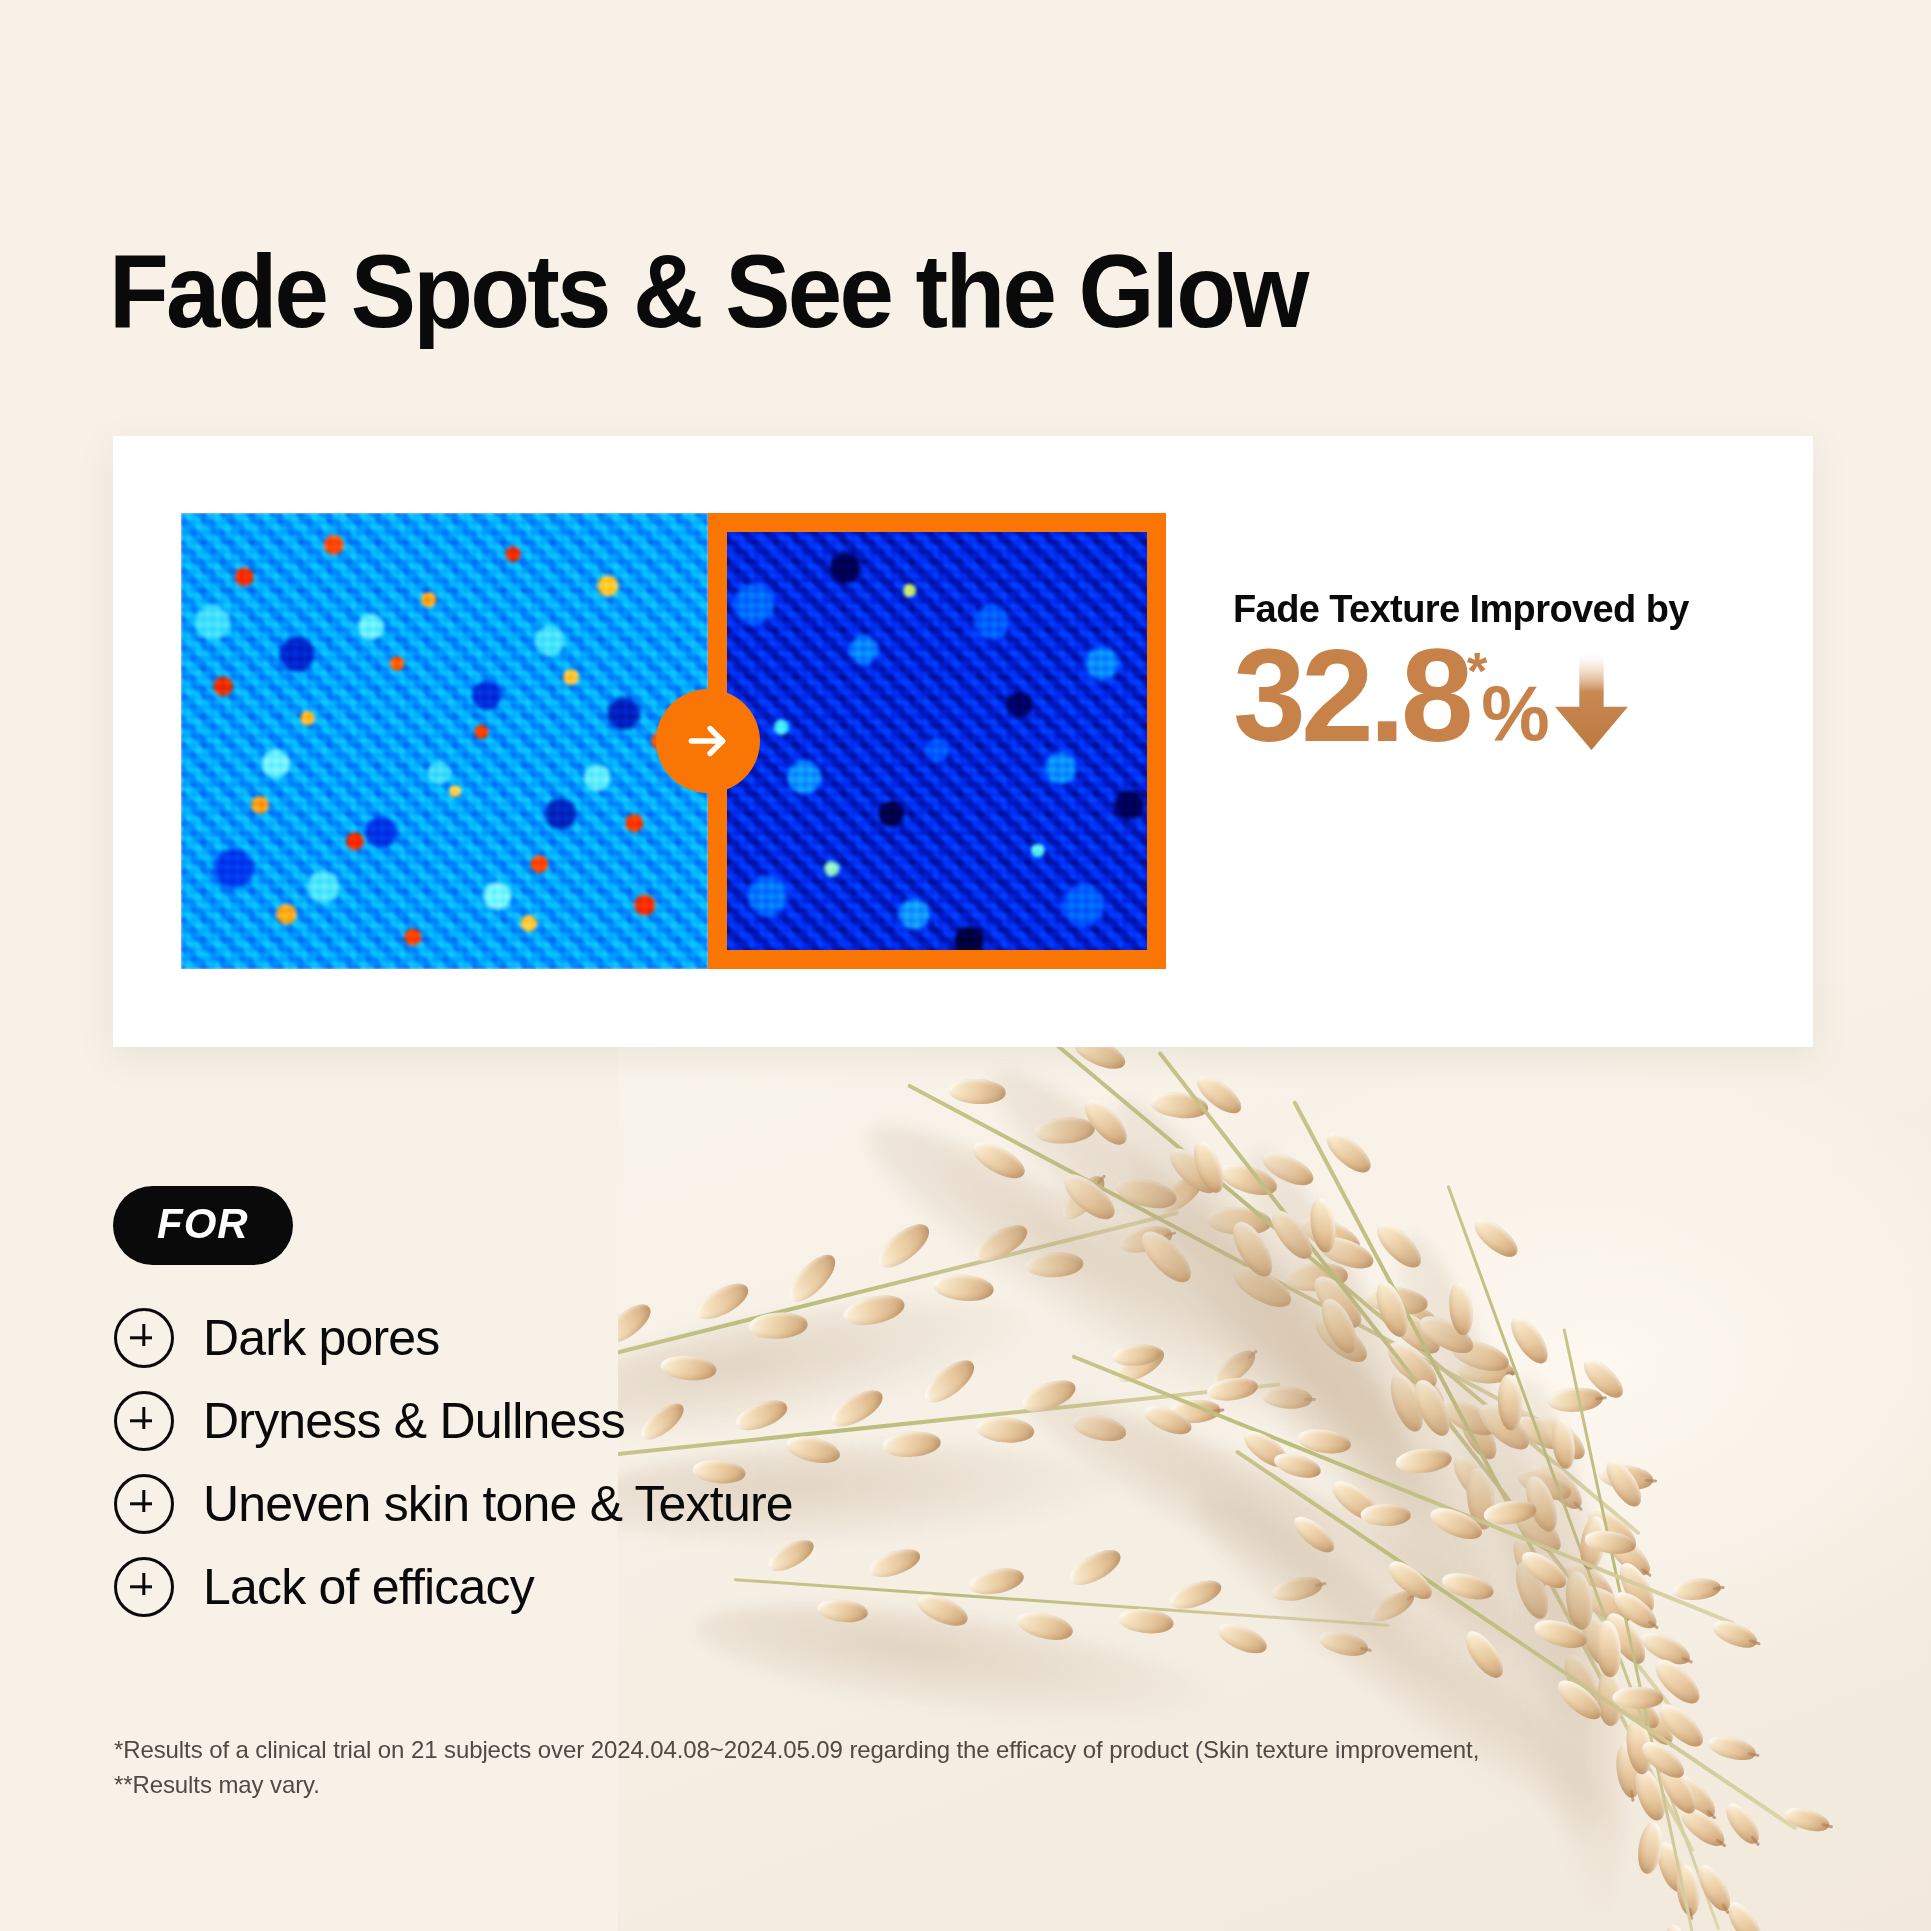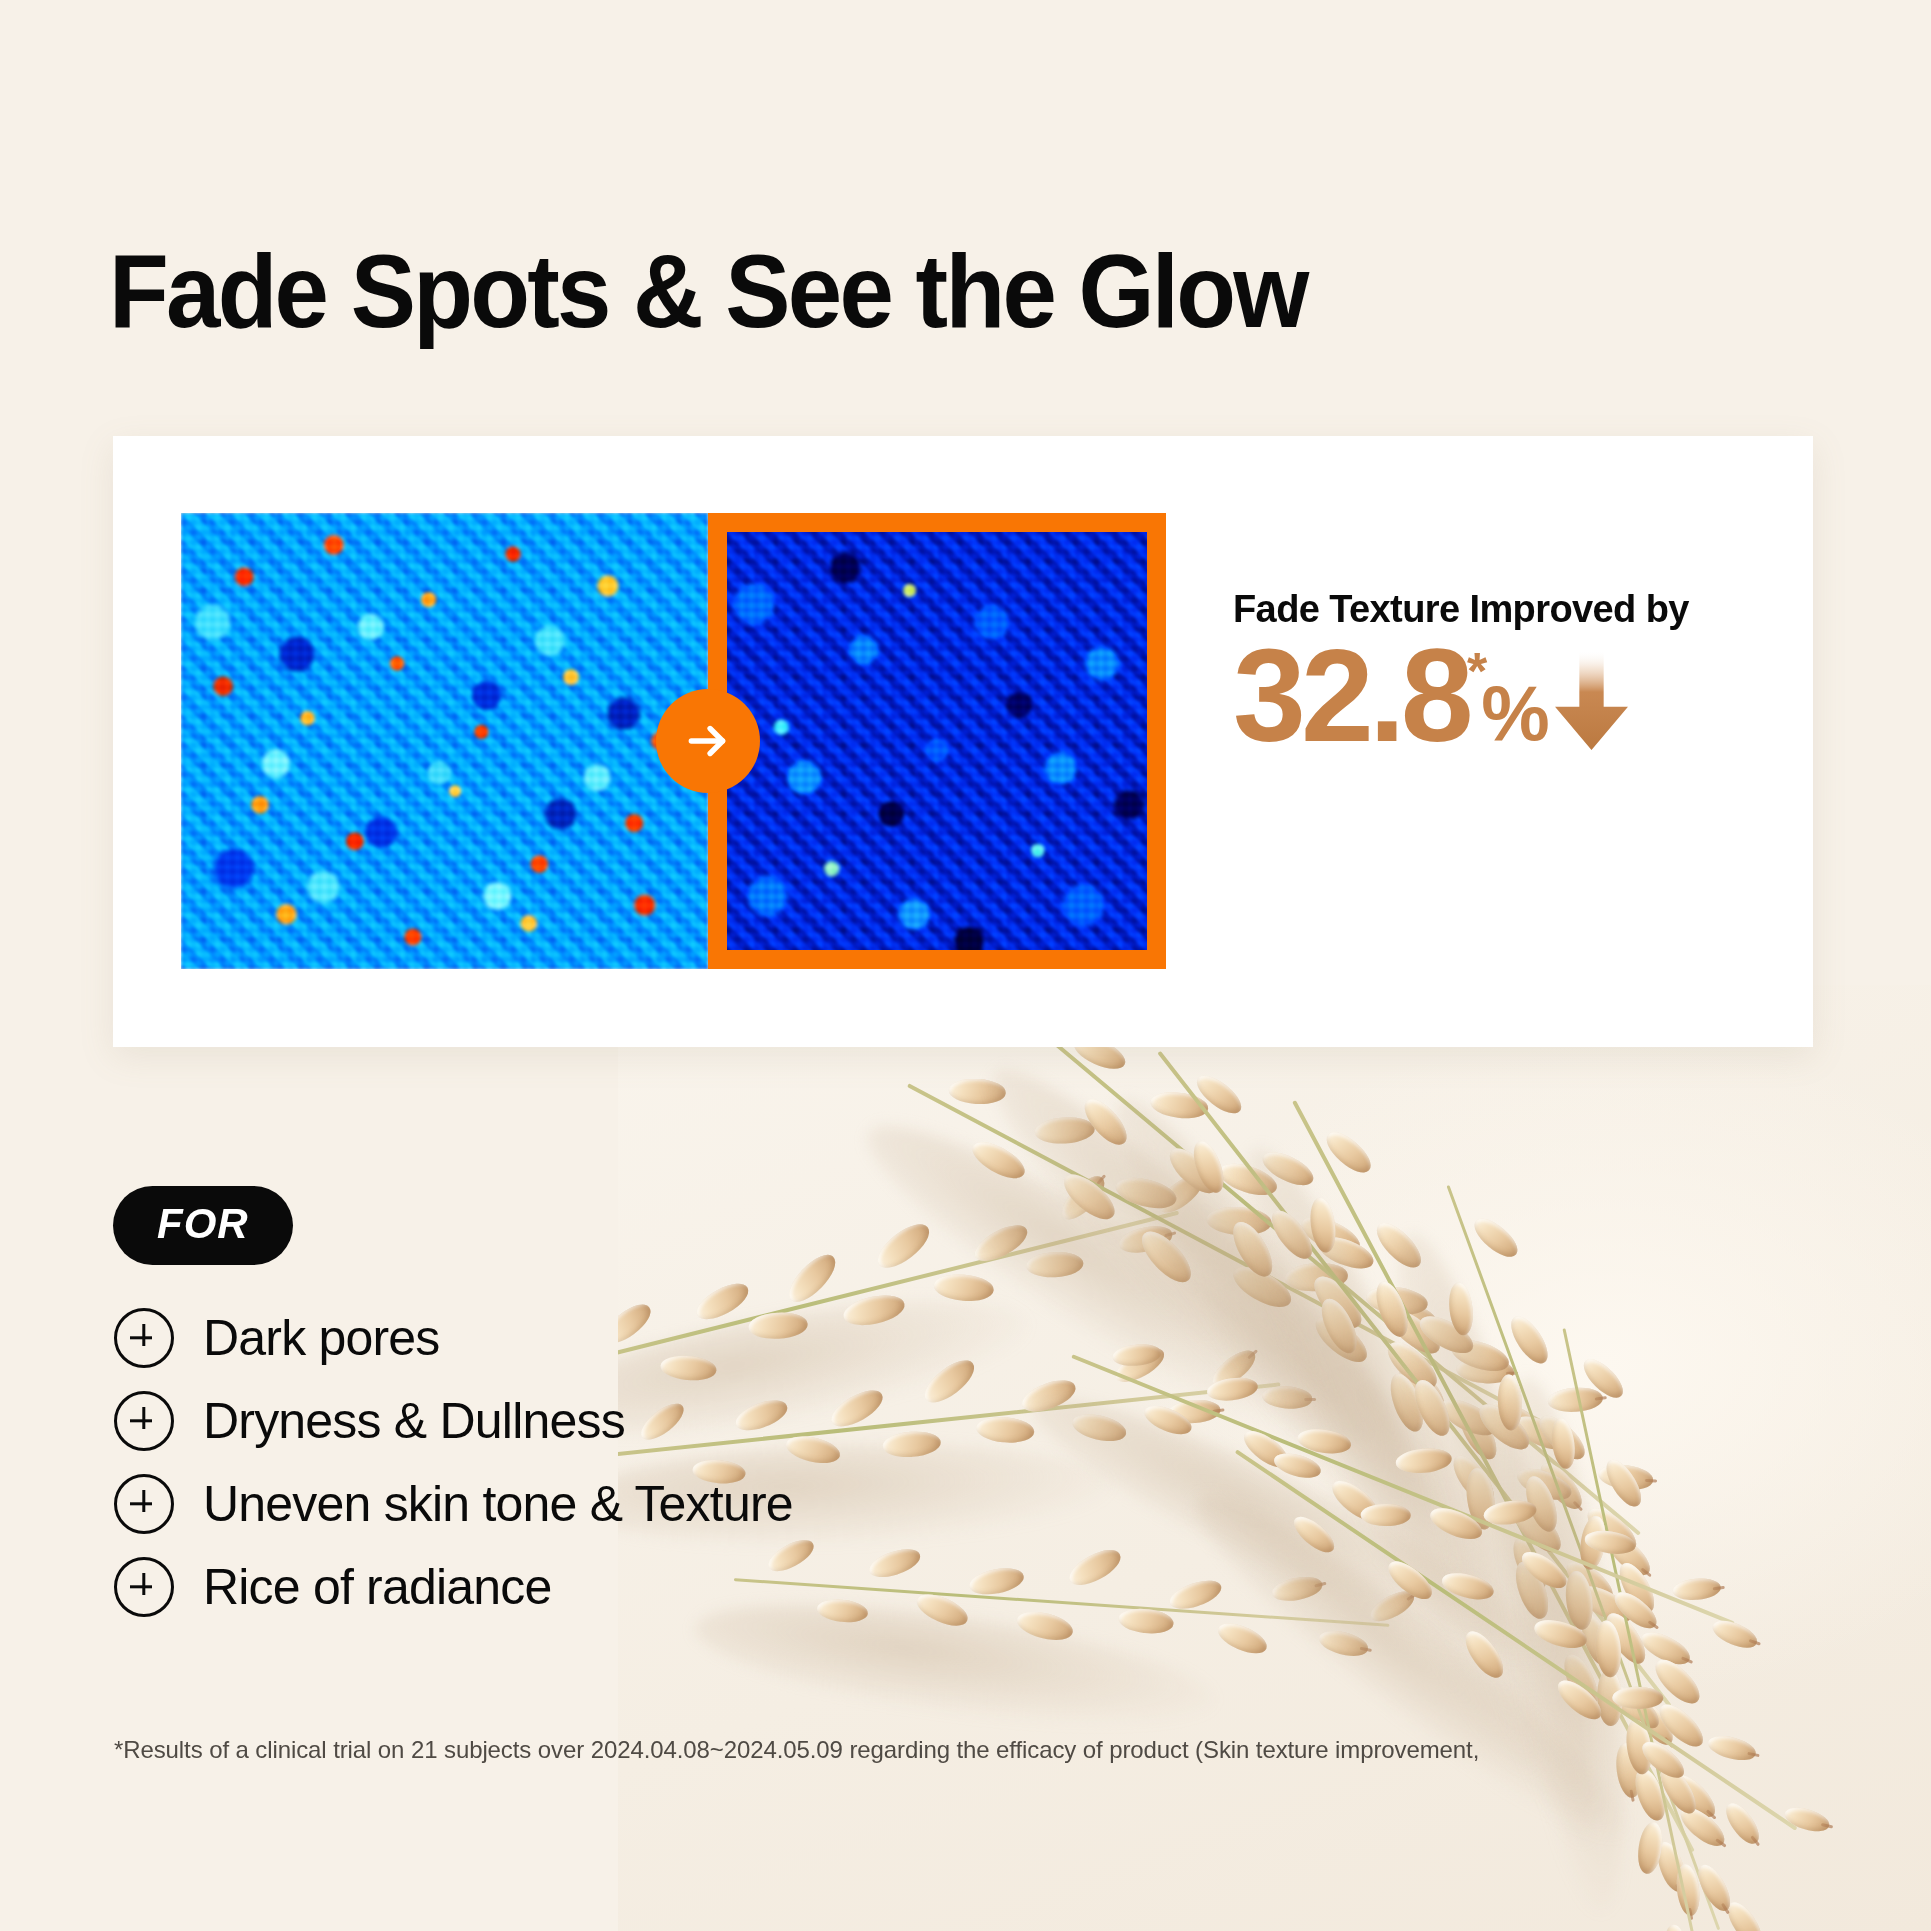--- a/index.html
+++ b/index.html
@@ -495,22 +495,23 @@
     <div class="feature-item">
       <div class="plus-icon"></div>
       <div class="feature-text">Dryness &amp; Dullness</div>
     </div>
     <div class="feature-item">
       <div class="plus-icon"></div>
       <div class="feature-text">Uneven skin tone &amp; Texture</div>
     </div>
     <div class="feature-item">
       <div class="plus-icon"></div>
-      <div class="feature-text">Rice of radiance</div>
+      <div class="feature-text">Lack of efficacy</div>
     </div>
   </div>
 
   <div class="fineprint">
     <div>*Results of a clinical trial on 21 subjects over 2024.04.08~2024.05.09 regarding the efficacy of product (Skin texture improvement,</div>
+    <div>**Results may vary.</div>
   </div>
 
 </div>
 
 
 </body></html>

